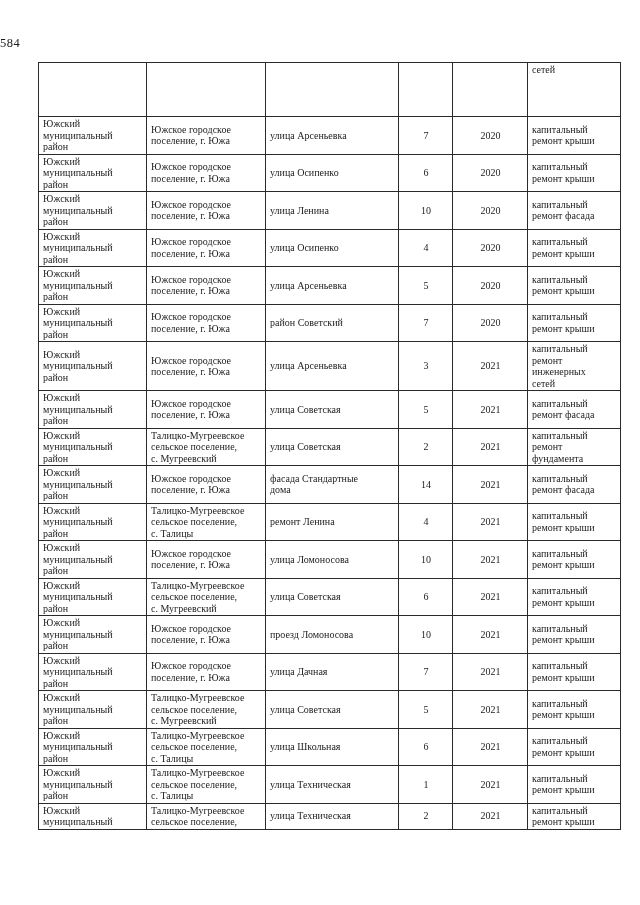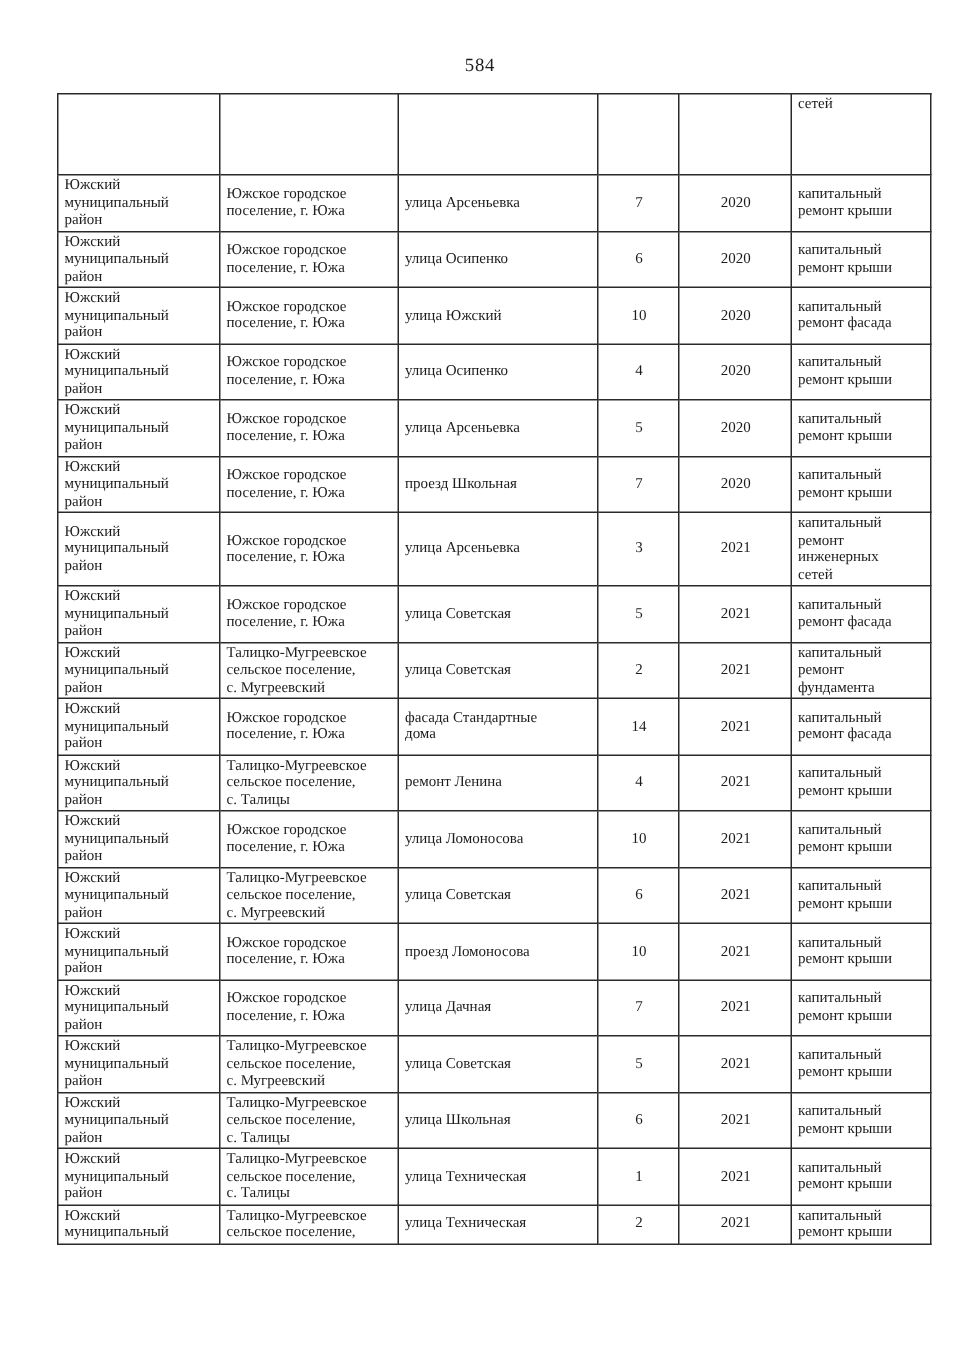--- a/index.html
+++ b/index.html
@@ -13,21 +13,21 @@
     position: relative;
     font-family: "Liberation Serif", "DejaVu Serif", serif;
     color: #1c1c1c;
     overflow: hidden;
   }
   .page-number {
     position: absolute;
     top: 36px;
     left: 0;
     width: 640px;
-    text-align: center;
+    text-align: left;
     font-size: 12.5px;
     letter-spacing: 0.5px;
   }
   table.repairs {
     position: absolute;
     left: 38px;
     top: 62px;
     width: 582px;
     border-collapse: collapse;
     table-layout: fixed;
@@ -103,21 +103,21 @@
       <td class="c-year">2020</td>
       <td class="c-work">капитальный
 ремонт крыши</td>
     </tr>
         <tr>
       <td class="c-district">Южский
 муниципальный
 район</td>
       <td class="c-settlement">Южское городское
 поселение, г. Южа</td>
-      <td class="c-street">улица Южский</td>
+      <td class="c-street">улица Ленина</td>
       <td class="c-house">10</td>
       <td class="c-year">2020</td>
       <td class="c-work">капитальный
 ремонт фасада</td>
     </tr>
         <tr>
       <td class="c-district">Южский
 муниципальный
 район</td>
       <td class="c-settlement">Южское городское
@@ -139,21 +139,21 @@
       <td class="c-year">2020</td>
       <td class="c-work">капитальный
 ремонт крыши</td>
     </tr>
         <tr>
       <td class="c-district">Южский
 муниципальный
 район</td>
       <td class="c-settlement">Южское городское
 поселение, г. Южа</td>
-      <td class="c-street">проезд Школьная</td>
+      <td class="c-street">район Советский</td>
       <td class="c-house">7</td>
       <td class="c-year">2020</td>
       <td class="c-work">капитальный
 ремонт крыши</td>
     </tr>
         <tr>
       <td class="c-district">Южский
 муниципальный
 район</td>
       <td class="c-settlement">Южское городское

